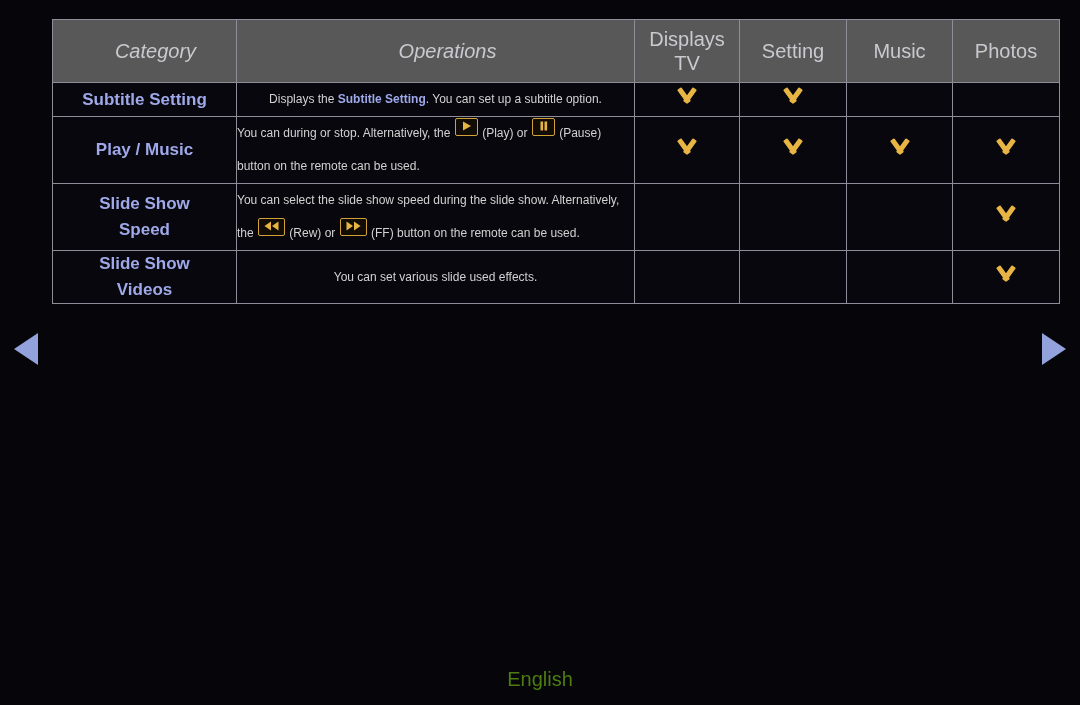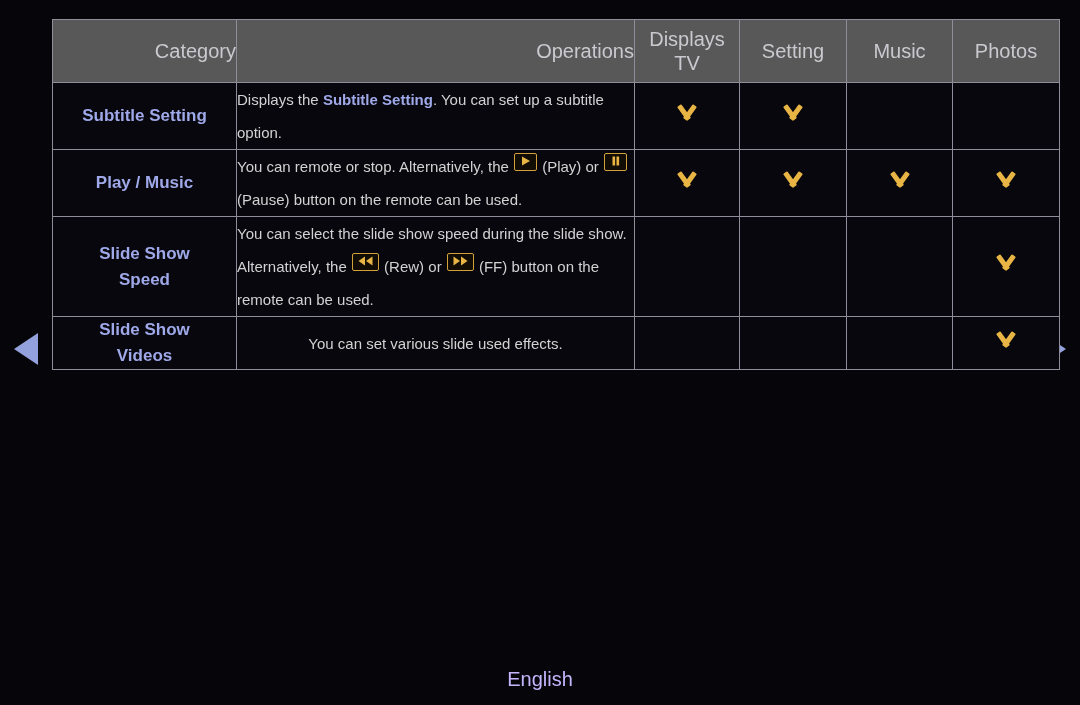--- a/index.html
+++ b/index.html
@@ -57,39 +57,40 @@
     background: #585858;
     color: #c9c9cf;
     font-weight: normal;
     font-size: 20px;
     height: 62px;
     line-height: 24px;
     text-align: center;
   }
   thead th.col-category,
   thead th.col-operations {
-    text-align: right;
+    text-align: center;
     padding-left: 22px;
+    font-style: italic;
   }
   thead th.col-operations { padding-left: 24px; }
 
   tbody td {
     background: #07070d;
   }
   td.cat {
     text-align: center;
     color: #9fa8e8;
     font-weight: bold;
     font-size: 17px;
     line-height: 26px;
     padding: 6px 4px;
   }
   td.ops {
     color: #d2d2d2;
-    font-size: 15px;
+    font-size: 12px;
     line-height: 33px;
     padding: 6px 8px 6px 8px;
     text-align: center;
   }
   td.ops .ops-inner {
     display: inline-block;
     text-align: left;
   }
   td.ops b {
     color: #9fa8e8;
@@ -150,21 +151,21 @@
   }
   .key svg { display: block; }
 
   
   .footer-lang {
     position: absolute;
     left: 0;
     right: 0;
     top: 668px;
     text-align: center;
-    color: #c4b5fd;
+    color: #4d7c0f;
     font-size: 20px;
   }
 </style>
 </head>
 <body>
 
 <div class="nav-arrow left"></div>
 <div class="nav-arrow right"></div>
 
 <div class="table-wrap">
@@ -194,21 +195,21 @@
         <tr>
           <td class="cat"><span>Subtitle Setting</span></td>
           <td class="ops"><span class="ops-inner"><span>Displays the </span><b>Subtitle Setting</b><span>. You can set up a subtitle option.</span></span></td>
           <td class="mark"><span class="chev"></span></td>
           <td class="mark"><span class="chev"></span></td>
           <td class="mark"></td>
           <td class="mark"></td>
         </tr>
         <tr>
           <td class="cat"><span>Play / Music</span></td>
-          <td class="ops"><span class="ops-inner"><span>You can remote or stop. Alternatively, the </span><span class="key"><svg width="13" height="14" viewBox="0 0 13 14">
+          <td class="ops"><span class="ops-inner"><span>You can during or stop. Alternatively, the </span><span class="key"><svg width="13" height="14" viewBox="0 0 13 14">
                   <polygon points="3,2.5 11,7 3,11.5" fill="#e8b544"></polygon>
                 </svg></span><span> (Play) or </span><span class="key"><svg width="13" height="14" viewBox="0 0 13 14">
                   <rect x="3.5" y="2.5" width="2.6" height="9" fill="#e8b544"></rect>
                   <rect x="7.5" y="2.5" width="2.6" height="9" fill="#e8b544"></rect>
                 </svg></span><span> (Pause) button on the remote can be used.</span></span></td>
           <td class="mark"><span class="chev"></span></td>
           <td class="mark"><span class="chev"></span></td>
           <td class="mark"><span class="chev"></span></td>
           <td class="mark"><span class="chev"></span></td>
         </tr>

